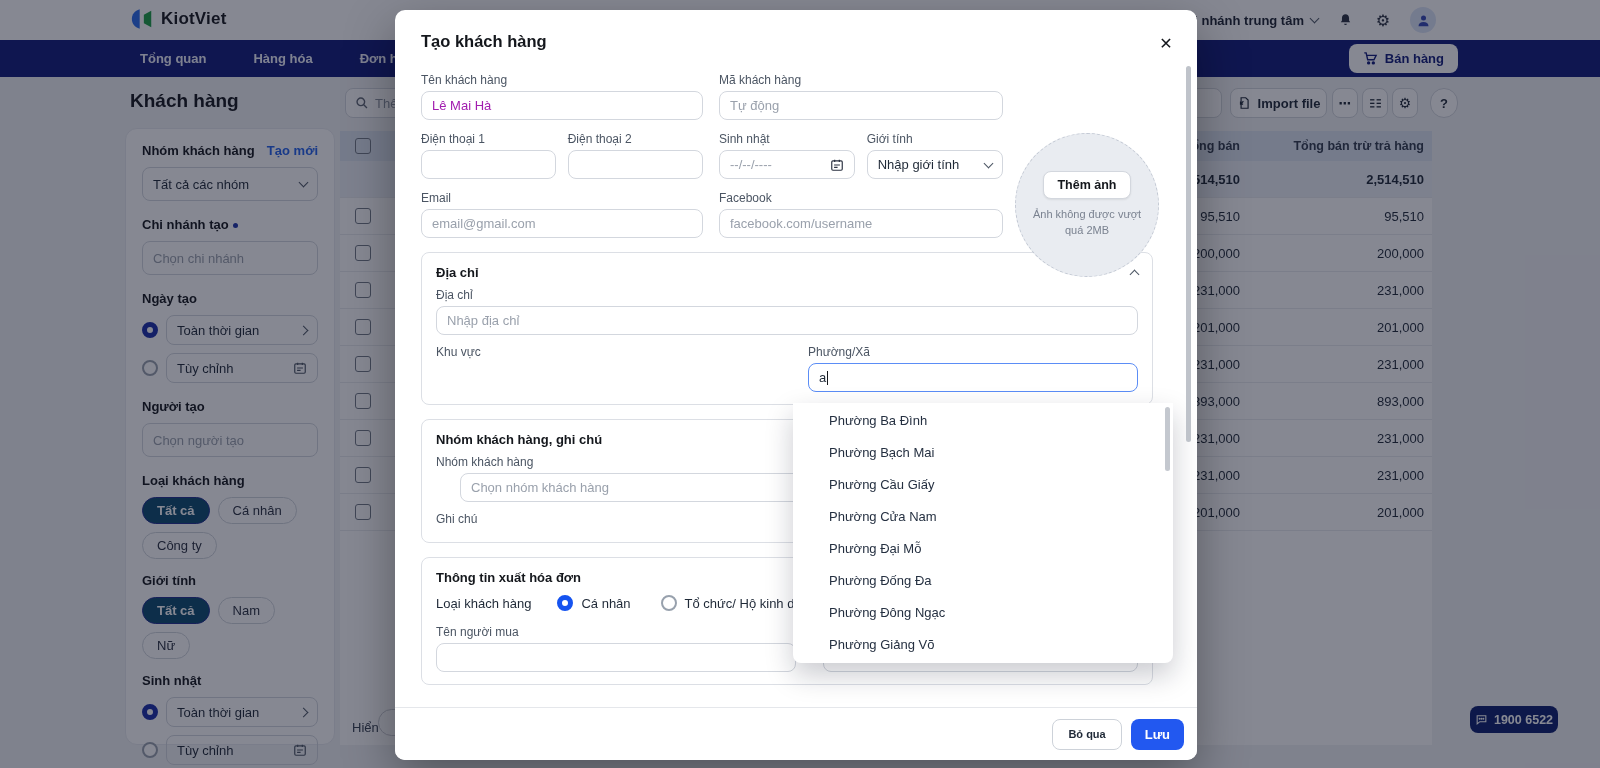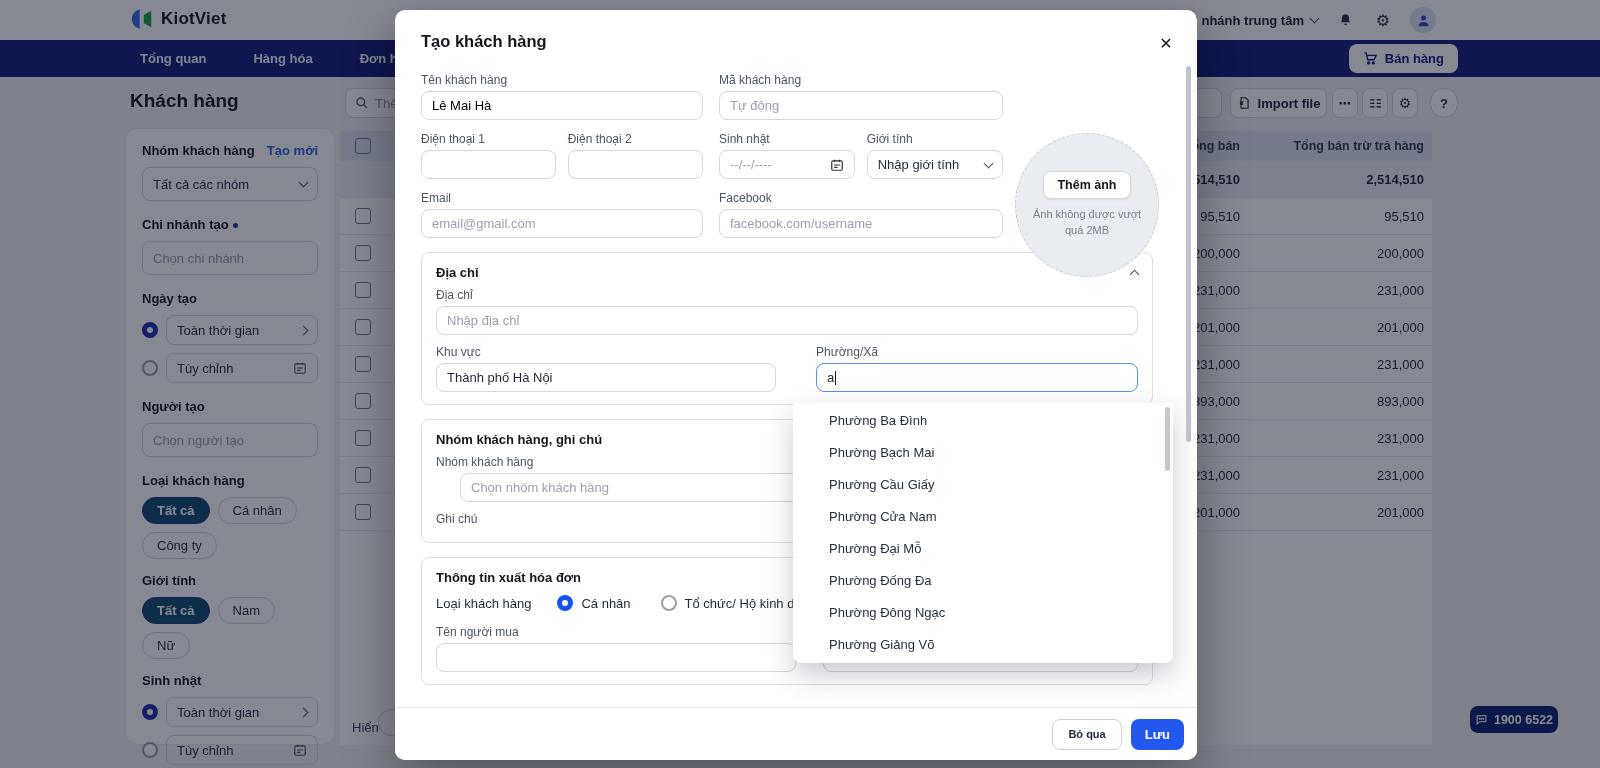--- a/index.html
+++ b/index.html
@@ -65,32 +65,32 @@
   
   .overlay { position:absolute; inset:0; background:rgba(13,17,38,0.5); z-index:50; }
 
   
   .modal { position:absolute; left:395px; top:10px; width:802px; height:750px; background:#fff; border-radius:10px; box-shadow:0 18px 50px rgba(0,0,0,.35); z-index:100; overflow:hidden; }
   .m-header { position:relative; padding:22px 26px 12px; }
   .m-title { font-size:16.5px; font-weight:700; color:#14171c; }
   .m-close { position:absolute; right:20px; top:22px; width:22px; height:22px; font-size:16px; font-weight:700; color:#14171c; display:flex; align-items:center; justify-content:center; cursor:pointer; }
   .m-body { position:relative; padding:10px 44px 0 26px; }
   .lbl { display:block; font-size:12px; color:#4b5563; margin-bottom:4px; }
-  .inp { width:100%; height:29px; border:1px solid #d3d7de; border-radius:8px; background:#fff; font-family:inherit; font-size:13px; color:#000000; padding:0 10px; outline:none; }
+  .inp { width:100%; height:29px; border:1px solid #d3d7de; border-radius:8px; background:#fff; font-family:inherit; font-size:13px; color:#a21caf; padding:0 10px; outline:none; }
   .inp::placeholder { color:#9aa1ac; }
   .dinp { width:100%; height:29px; border:1px solid #d3d7de; border-radius:8px; background:#fff; font-size:13px; color:#1f2937; padding:0 10px; display:flex; align-items:center; justify-content:space-between; }
   .dinp .ph { color:#9aa1ac; }
   .frow { display:flex; gap:16px; margin-bottom:12px; }
   .fcol1 { width:282px; } .fcol2 { width:284px; }
   .half { display:flex; justify-content:space-between; }
   .half .fld { width:48%; }
   .section { border:1px solid #dcdfe5; border-radius:8px; padding:12px 14px; margin-bottom:14px; position:relative; }
   .sec-title { font-size:13px; font-weight:700; color:#14171c; margin-bottom:8px; }
   .sec-head { display:flex; align-items:center; justify-content:space-between; margin-bottom:8px; }
-  .addr-row { display:flex; gap:40px; margin-top:10px; }
+  .addr-row { display:flex; gap:32px; margin-top:10px; }
   .khuvuc { width:340px; flex:none; }
   .ward { flex:1; }
   .dinp.focus { border:1.5px solid #5b8df6; }
   .caret { display:inline-block; width:1px; height:14px; background:#14171c; margin-left:1px; }
   .note-ta { width:100%; height:52px; border:1px solid #d3d7de; border-radius:8px; font-family:inherit; font-size:13px; color:#1f2937; padding:6px 10px; resize:none; outline:none; }
   .note-ta::placeholder { color:#9aa1ac; }
   .radio-line { display:flex; align-items:center; gap:8px; margin-bottom:14px; font-size:13px; color:#1f2937; }
   .rdo.b { border-color:#98a1ad; } .rdo.b.sel { border:5px solid #1553f0; }
   .inv-cols { display:flex; gap:27px; }
   .inv-c1 { width:360px; flex:none; } .inv-c2 { flex:1; }
@@ -442,23 +442,20 @@
       <div class="section">
         <div class="sec-head">
           <span class="sec-title" style="margin:0;">Địa chỉ</span>
           <span class="chv up"></span>
         </div>
         <label class="lbl">Địa chỉ</label>
         <input class="inp" placeholder="Nhập địa chỉ" style="">
         <div class="addr-row">
           <div class="khuvuc">
             <label class="lbl">Khu vực</label>
-            <div class="dinp">
-              <span>Thành phố Hà Nội</span>
-            </div>
           </div>
           <div class="ward">
             <label class="lbl">Phường/Xã</label>
             <div class="dinp focus">
               <span style="display:flex;align-items:center;">
                   <span>a</span>
                   <span class="caret"></span>
                 </span>
             </div>
           </div>

